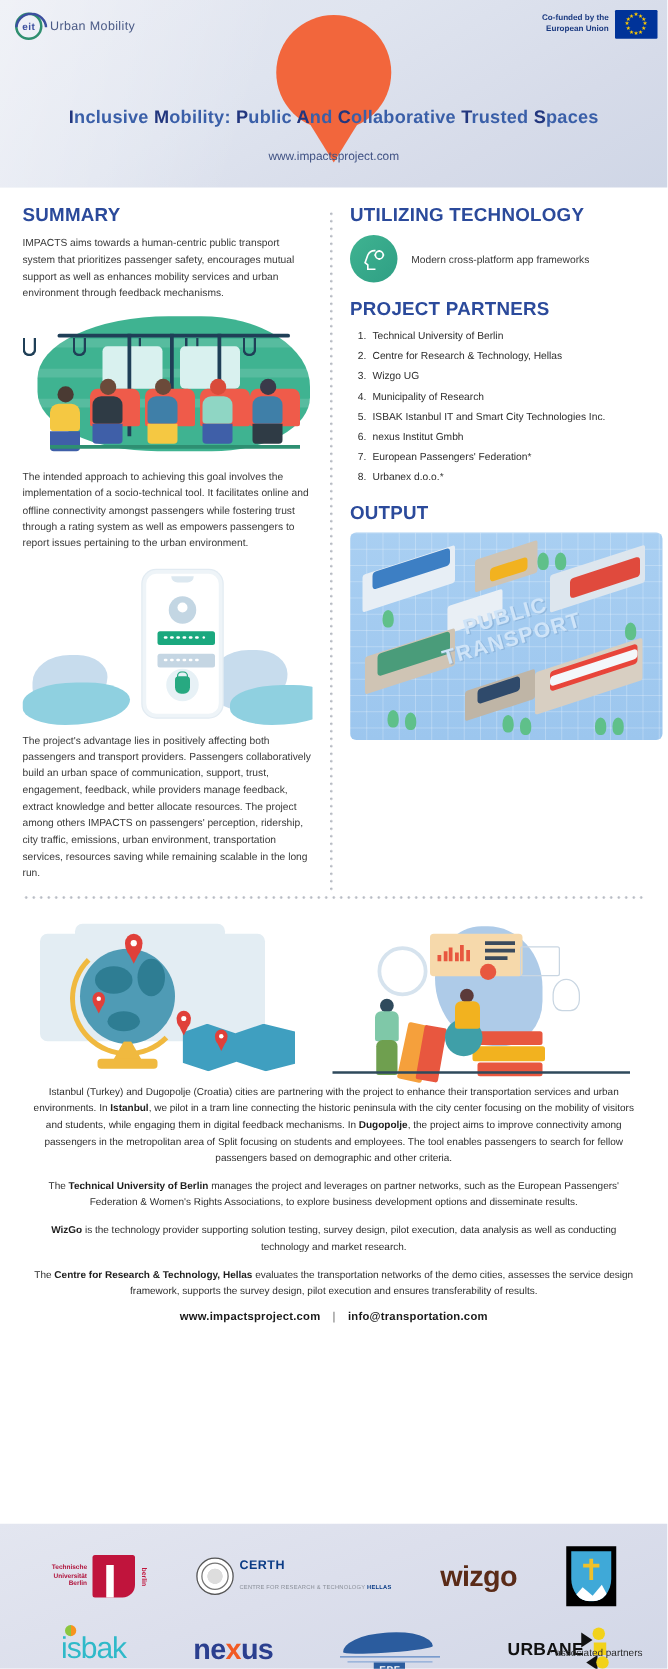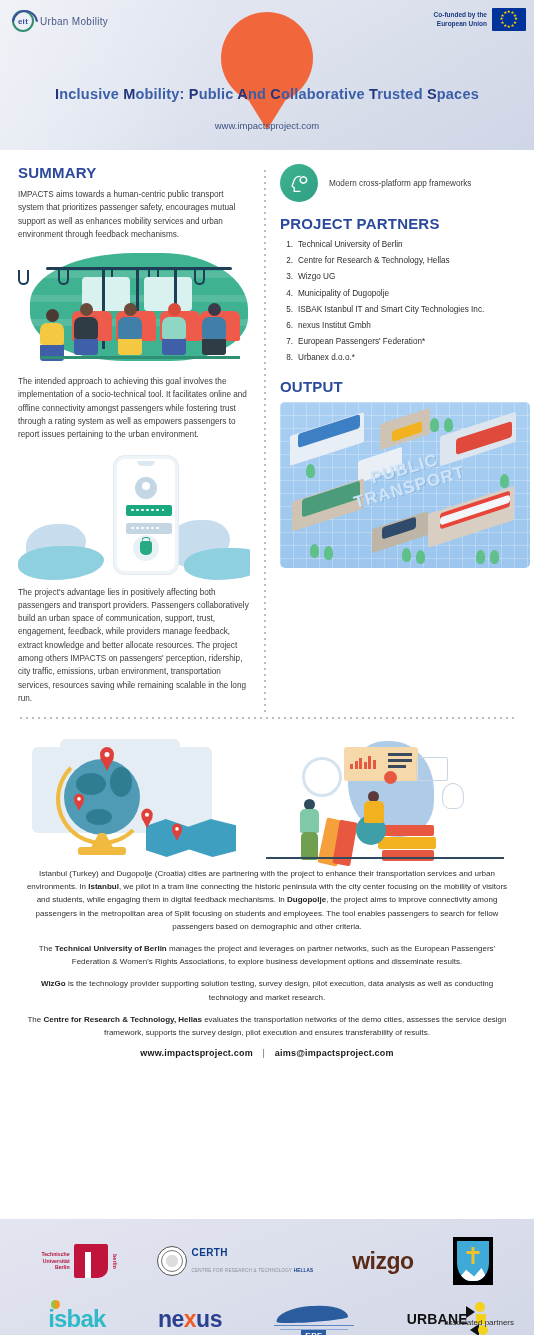--- a/index.html
+++ b/index.html
@@ -231,21 +231,21 @@
 
   .crest { width:40px; height:48px; background:#000; position:relative; }
   .crest-inner { position:absolute; inset:4px; background:#3fa9d8;
                  border-radius: 0 0 45% 45%; overflow:hidden; }
   .crest-mtn { position:absolute; left:0; bottom:0; width:100%; height:40%;
                background:#fff; clip-path: polygon(0 100%, 30% 30%, 55% 72%, 78% 18%, 100% 100%); }
   .crest-cross { position:absolute; left:50%; top:16%; transform:translateX(-50%);
                  width:3px; height:17px; background:#f0c12a; }
   .crest-cross::after{ content:""; position:absolute; left:-5px; top:4px; width:13px; height:3px; background:#f0c12a; }
 
-  .isbak { font-size:24px; font-weight:bold; color:#2fb9c9; letter-spacing:-.8px; position:relative; }
+  .isbak { font-size:24px; font-weight:normal; color:#2fb9c9; letter-spacing:-.8px; position:relative; }
   .isbak .dot { position:absolute; left:3px; top:-5px; width:9px; height:9px; border-radius:50%;
                 background: linear-gradient(90deg,#8dc63f 50%,#f7941e 50%); }
 
   .nexus { font-size:23px; font-weight:bold; color:#2b3f8f; letter-spacing:-.5px; }
   .nexus b { color:#f15a24; font-weight:bold; }
 
   .epf { position:relative; width:80px; height:38px; }
   .epf-bird { position:absolute; left:2px; top:6px; width:72px; height:16px; background:#2b5c9e;
               border-radius: 52% 52% 50% 50% / 90% 90% 18% 18%; transform: rotate(-4deg); }
   .epf-l1 { position:absolute; left:0; bottom:12px; width:80px; height:1.5px; background:#5b86c4; }
@@ -396,20 +396,21 @@
         </div>
       </div>
 
       <p class="body">The project's advantage lies in positively affecting both passengers and transport providers. Passengers collaboratively build an urban space of communication, support, trust, engagement, feedback, while providers manage feedback, extract knowledge and better allocate resources. The project among others IMPACTS on passengers' perception, ridership, city traffic, emissions, urban environment, transportation services, resources saving while remaining scalable in the long run.</p>
     </div>
 
     <div class="col-div"></div>
 
     <div class="col-right">
 
+      <h2 class="sec">UTILIZING TECHNOLOGY</h2>
 
 
 
       <div class="tech-row">
         <div class="tech-ico">
           <svg viewBox="0 0 24 24" fill="none" stroke="#fff" stroke-width="1.5">
             <path d="M13 21H6v-4l-2.5-2L6 8a7 7 0 0 1 7-4"></path>
             <circle cx="16.5" cy="8" r="3.6"></circle>
             <path d="M16.5 3.4v1.2M16.5 11.4v1.2M12 8h1.2M19.8 8H21"></path>
           </svg>
@@ -426,21 +427,21 @@
           <li>
             <span class="num">2.</span>
             <span>Centre for Research &amp; Technology, Hellas</span>
           </li>
           <li>
             <span class="num">3.</span>
             <span>Wizgo UG</span>
           </li>
           <li>
             <span class="num">4.</span>
-            <span>Municipality of Dugopolje</span>
+            <span>Municipality of Research</span>
           </li>
           <li>
             <span class="num">5.</span>
             <span>ISBAK Istanbul IT and Smart City Technologies Inc.</span>
           </li>
           <li>
             <span class="num">6.</span>
             <span>nexus Institut Gmbh</span>
           </li>
           <li>
@@ -557,21 +558,21 @@
   </div>
 
   <div class="about">
     <p class="about-p" id="about-p1"><span>Istanbul (Turkey) and Dugopolje (Croatia) cities are partnering with the project to enhance their transportation services and urban environments. In </span><b>Istanbul</b><span>, we pilot in a tram line connecting the historic peninsula with the city center focusing on the mobility of visitors and students, while engaging them in digital feedback mechanisms. In </span><b>Dugopolje</b><span>, the project aims to improve connectivity among passengers in the metropolitan area of Split focusing on students and employees. The tool enables passengers to search for fellow passengers based on demographic and other criteria.</span></p>
     <p class="about-p" id="about-p2"><span>The </span><b>Technical University of Berlin</b><span> manages the project and leverages on partner networks, such as the European Passengers' Federation &amp; Women's Rights Associations, to explore business development options and disseminate results.</span></p>
     <p class="about-p" id="about-p4"><b>WizGo</b><span> is the technology provider supporting solution testing, survey design, pilot execution,  data analysis as well as conducting technology and market research.</span></p>
     <p class="about-p" id="about-p3"><span>The </span><b>Centre for Research &amp; Technology, Hellas</b><span> evaluates the transportation networks of the demo cities, assesses the service design framework, supports the survey design, pilot execution and ensures transferability of results.</span></p>
     <div class="contact">
       <span>www.impactsproject.com</span>
       <span class="sep">|</span>
-      <span>aims@impactsproject.com</span>
+      <span>info@transportation.com</span>
     </div>
   </div>
 
   <div class="footer">
 
     <div class="logo-row">
       <div class="tu-logo">
         <div class="tu-text">
           <div>Technische</div>
           <div>Universität</div>

